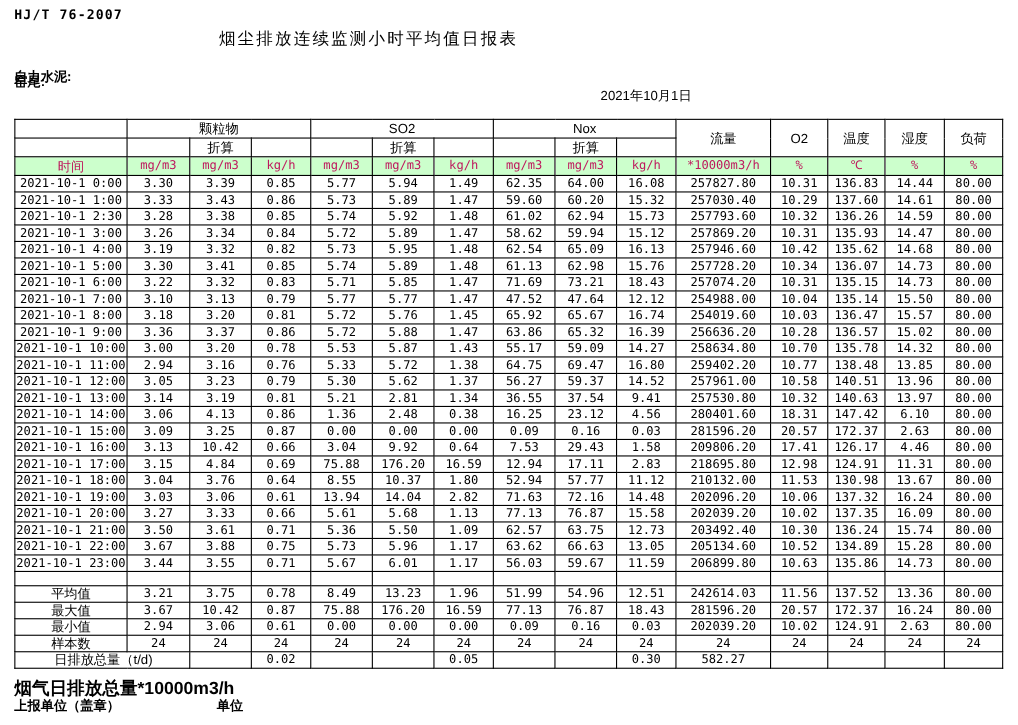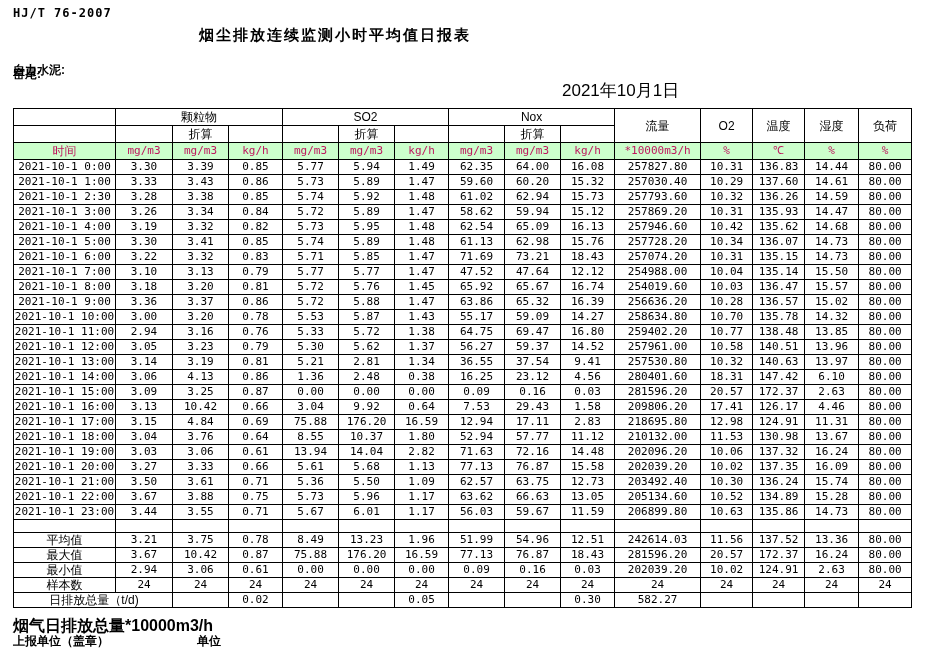--- a/index.html
+++ b/index.html
@@ -2,24 +2,24 @@
 <html><head>
 <meta charset="utf-8">
 <style>
   html,body{margin:0;padding:0;}
   body{
     width:925px;height:659px;position:relative;background:#ffffff;
     font-family:"Liberation Sans", sans-serif;color:#000;
   }
   .abs{position:absolute;}
   #doc-code{left:13px;top:6px;font-family:"DejaVu Sans Mono",monospace;font-size:12px;font-weight:bold;letter-spacing:1px;}
-  #title{left:199px;top:26px;font-size:15px;font-weight:bold;letter-spacing:2px;}
+  #title{left:199px;top:26px;font-size:15px;font-weight:normal;letter-spacing:2px;}
   #company{left:13px;top:62px;font-size:12px;font-weight:bold;}
   #kiln{left:13px;top:66px;font-size:12px;font-weight:bold;}
-  #date{left:562px;top:79px;font-size:17px;}
+  #date{left:546px;top:79px;font-size:12px;}
   #tablewrap{left:13px;top:108px;}
   table{border-collapse:collapse;table-layout:fixed;width:898px;}
   td{
     border:1px solid #000;text-align:center;vertical-align:middle;padding:0;
     font-family:"DejaVu Sans Mono","Liberation Mono",monospace;
     font-size:11px;height:14px;line-height:14px;white-space:nowrap;overflow:hidden;
   }
   thead td{font-family:"Liberation Sans",sans-serif;font-size:12px;height:16px;line-height:16px;}
   tr.units td{background:#ccffcc;color:#be185d;height:16px;line-height:16px;}
   tr.units td.time-hd{font-family:"Liberation Sans",sans-serif;font-size:12px;}

